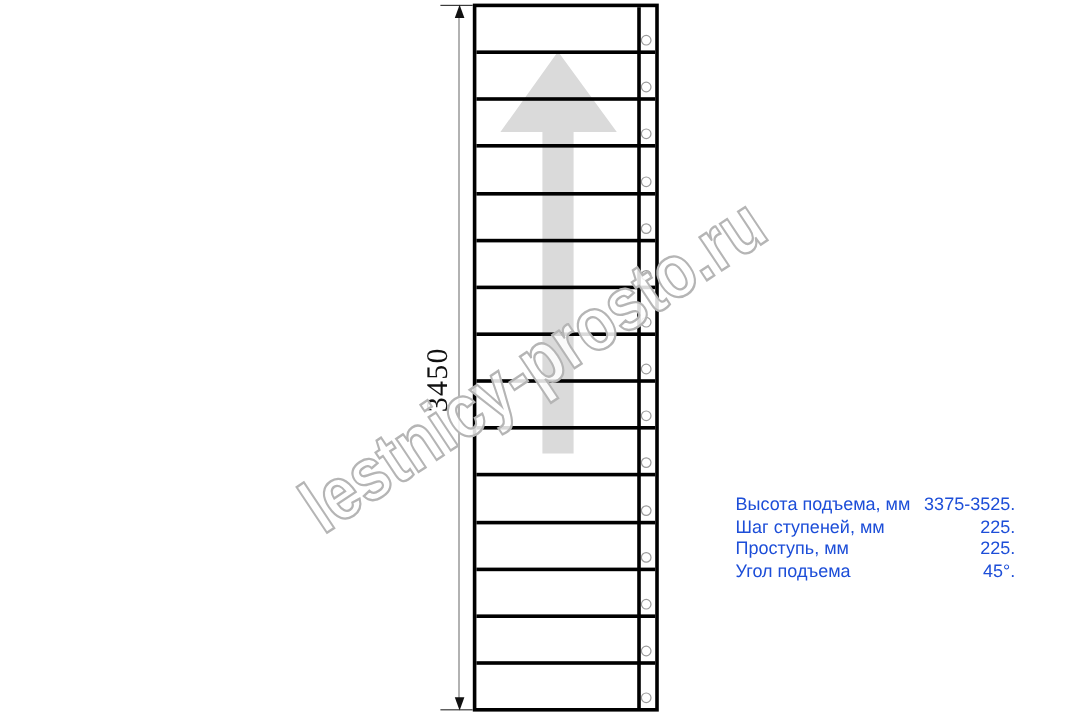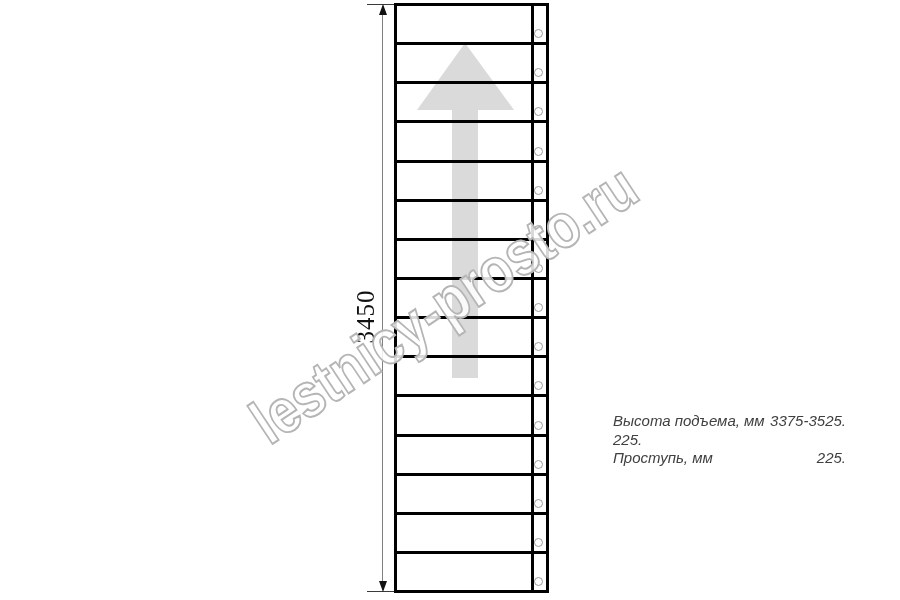--- a/index.html
+++ b/index.html
@@ -38,21 +38,21 @@
   .dim-arrow.down{left:379px;top:581px;border-top:11px solid #111;}
   .dim-label{
     position:absolute;left:320px;top:303px;width:90px;height:27px;line-height:27px;
     text-align:center;transform:rotate(-90deg);
     font-family:"Liberation Serif",serif;font-size:25px;color:#111;letter-spacing:1px;
   }
 
   
   .specs{
     position:absolute;left:613px;top:412px;width:233px;
-    font-style:italic;font-size:15px;line-height:18.6px;color:#404040;
+    font-size:15px;line-height:18.6px;color:#1d4ed8;
   }
   .spec-row{display:flex;justify-content:space-between;white-space:nowrap;}
   .spec-label{text-align:left;}
   .spec-value{text-align:center;}
 
   
   .watermark-svg{position:absolute;left:0;top:0;z-index:10;pointer-events:none;}
   .watermark-svg text{
     font-family:"Liberation Sans",sans-serif;font-weight:bold;
   }
@@ -122,25 +122,30 @@
       </div>
     <div class="stair-divider"></div>
   </div>
 
   <div class="specs">
     <div class="spec-row">
       <span class="spec-label">Высота подъема, мм</span>
       <span class="spec-value">3375-3525.</span>
     </div>
     <div class="spec-row">
+      <span class="spec-label">Шаг ступеней, мм</span>
       <span class="spec-value">225.</span>
     </div>
     <div class="spec-row">
       <span class="spec-label">Проступь, мм</span>
       <span class="spec-value">225.</span>
+    </div>
+    <div class="spec-row">
+      <span class="spec-label">Угол подъема</span>
+      <span class="spec-value">45°.</span>
     </div>
   </div>
 
   <svg class="watermark-svg" width="900" height="600" xmlns="http://www.w3.org/2000/svg">
     <text id="wm-text" x="456" y="322" text-anchor="middle" transform="rotate(-33.6 456 322)" font-size="63" textLength="448" lengthAdjust="spacingAndGlyphs" fill="#ffffff" fill-opacity="0.85" stroke="#b5b5b5" stroke-width="2">lestnicy-prosto.ru</text>
   </svg>
 
 </div>
 
 </body></html>

